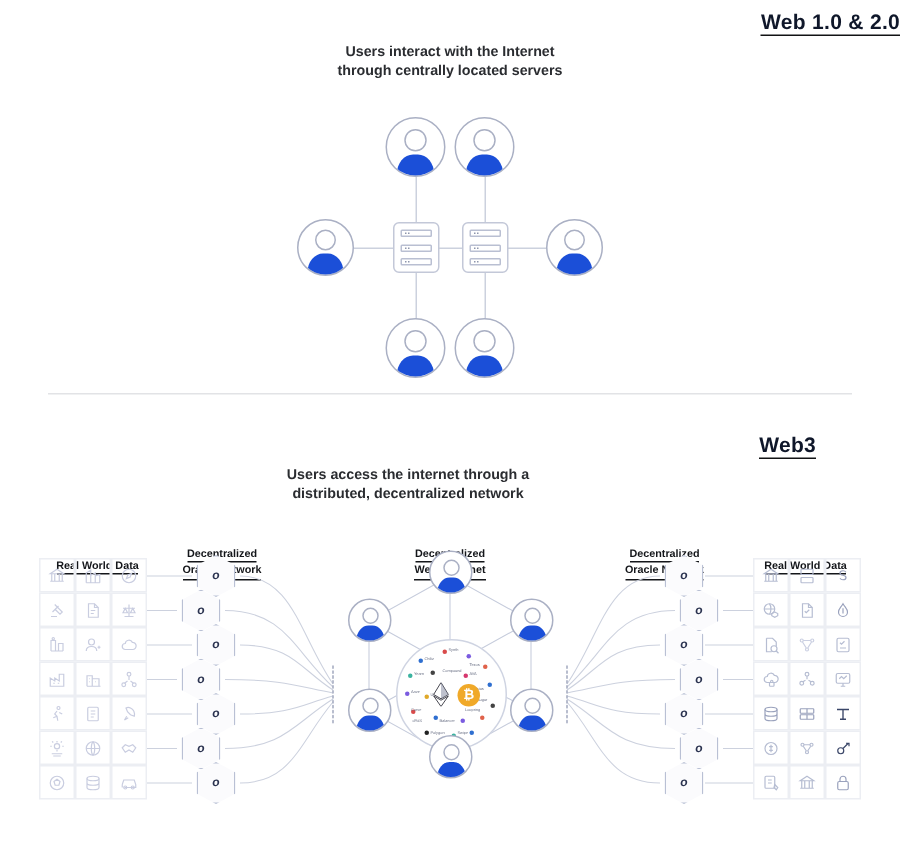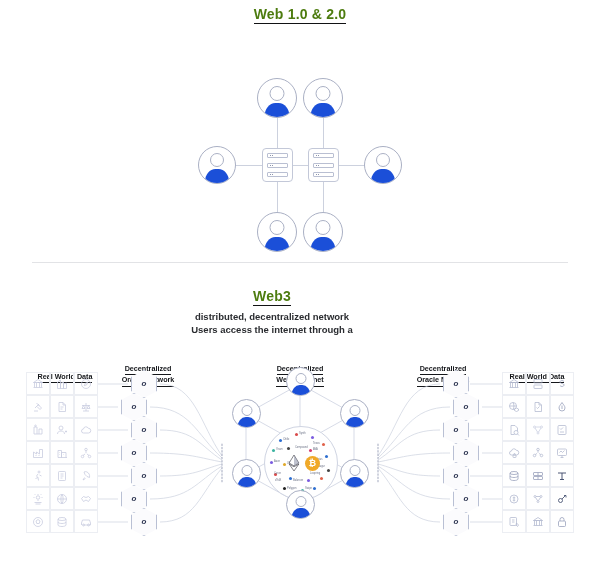--- a/index.html
+++ b/index.html
@@ -9,25 +9,25 @@
     background:#ffffff;
     font-family:"Liberation Sans","DejaVu Sans",sans-serif;
     color:#1a1a1a;
     overflow:hidden;
     position:relative;
   }
   .page{position:relative;width:600px;height:568px;}
 
   
   .sect-title{
-    text-align:center;
+    text-align:right;
     font-size:14px;
     font-weight:700;
     letter-spacing:.2px;
-    color:#4d7c0f;
+    color:#0f172a;
     margin:0;
   }
   .sect-title span{
     border-bottom:1.4px solid #111214;
     padding-bottom:1px;
   }
   .sect-sub{
     text-align:center;
     font-size:9.5px;
     font-weight:700;
@@ -183,20 +183,24 @@
 </style>
 </head>
 <body>
 
 <div class="page">
 
   <div id="sec1">
     <h2 class="sect-title">
       <span>Web 1.0 &amp; 2.0</span>
     </h2>
+    <div class="sect-sub">
+      <div>Users interact with the Internet</div>
+      <div>through centrally located servers</div>
+    </div>
 
     <div class="diagram">
 
       <div class="link v" style="left:277px;top:40px;height:42px;"></div>
       <div class="link v" style="left:323px;top:40px;height:42px;"></div>
       <div class="link v" style="left:277px;top:110px;height:42px;"></div>
       <div class="link v" style="left:323px;top:110px;height:42px;"></div>
       <div class="link h" style="left:235px;top:95px;width:27px;"></div>
       <div class="link h" style="left:338px;top:95px;width:27px;"></div>
       <div class="link h" style="left:292px;top:95px;width:16px;"></div>
@@ -244,22 +248,22 @@
     </div>
   </div>
 
   <div class="divider"></div>
 
   <div id="sec2">
     <h2 class="sect-title">
       <span>Web3</span>
     </h2>
     <div class="sect-sub">
+      <div>Users access the internet through a</div>
       <div>distributed, decentralized network</div>
-      <div>Users access the internet through a</div>
     </div>
 
     <div class="col-label" style="left:20px;top:84px;width:90px;">
       <u>Real World Data</u>
     </div>
     <div class="col-label" style="left:105px;top:76px;width:86px;">
       <u>Decentralized</u><br><u>Oracle Network</u>
     </div>
     <div class="col-label" style="left:257px;top:76px;width:86px;">
       <u>Decentralized</u><br><u>Web3 Internet</u>

